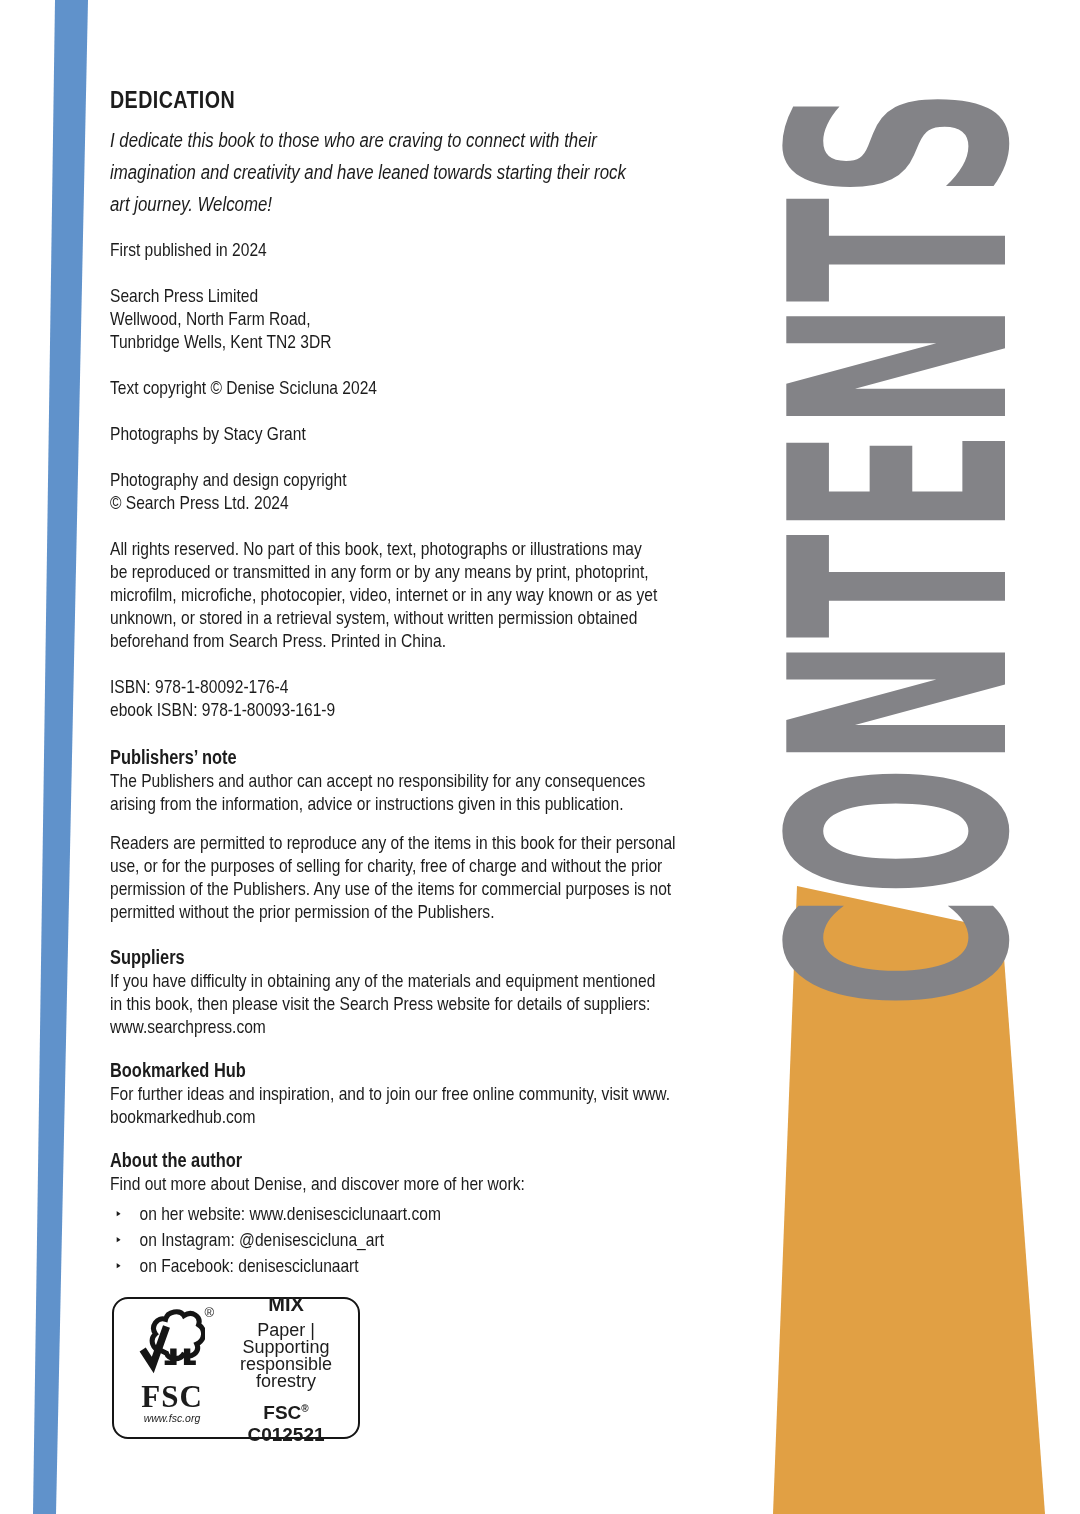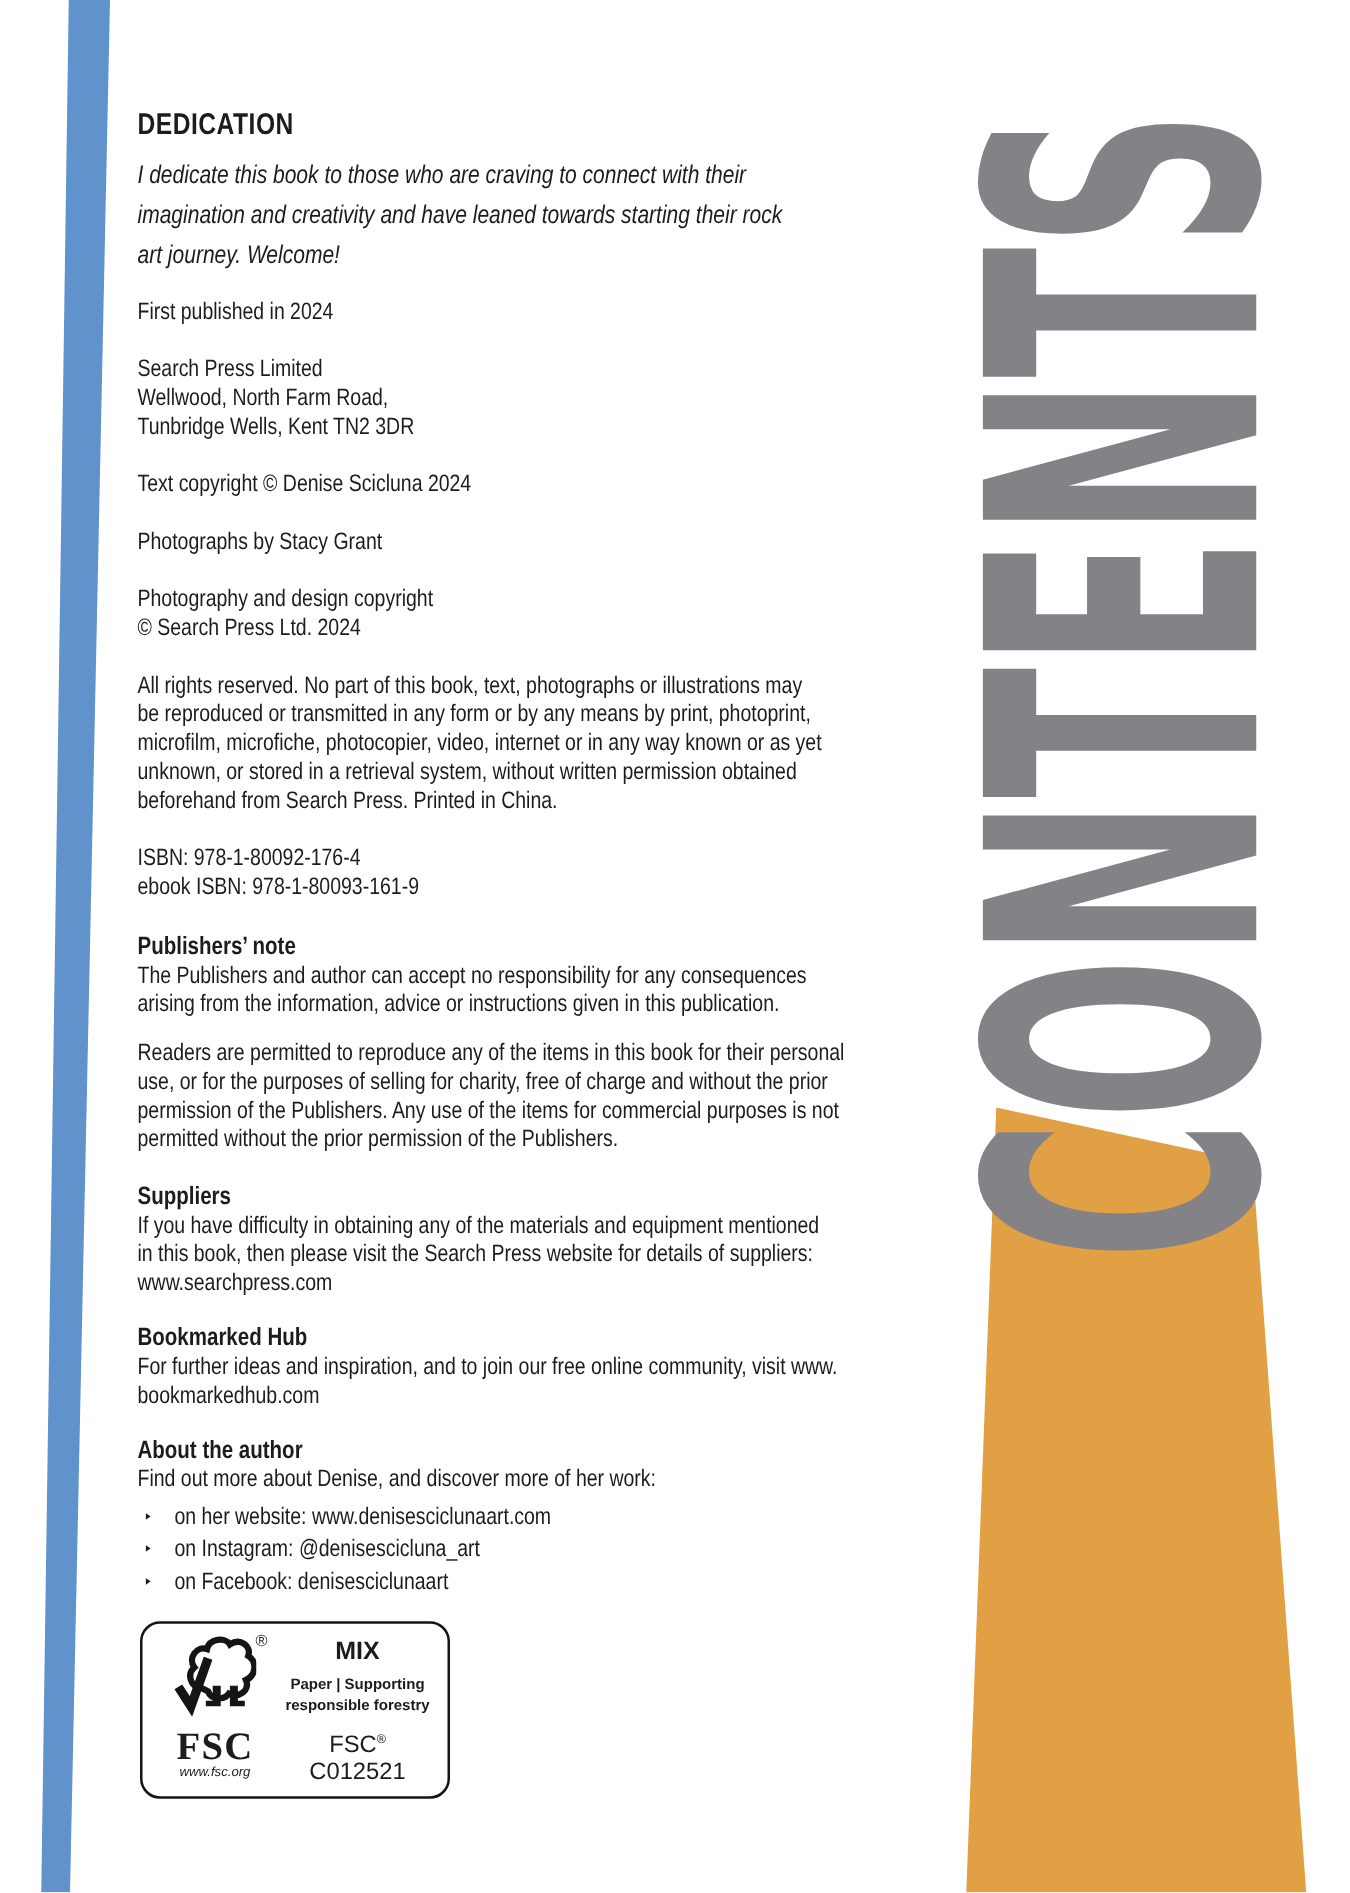--- a/index.html
+++ b/index.html
@@ -56,22 +56,22 @@
   .fsc-acronym {
     font-family:"Liberation Serif", serif; font-weight:700;
     font-size:31px; line-height:30px; letter-spacing:1px; margin-top:1px;
   }
   .fsc-url { font-size:10.5px; line-height:12px;font-style:italic; }
   .fsc-right {
     flex:1; display:flex; flex-direction:column; align-items:center;
     justify-content:center; text-align:center;
   }
   .fsc-mix { font-size:20px; font-weight:700; line-height:22px; margin-bottom:7px; }
-  .fsc-tagline { font-size:12px; font-weight:700; line-height:17px; white-space:pre-line; }
-  .fsc-license { font-size:19px; font-weight:400; line-height:21px; margin-top:8px; }
+  .fsc-tagline { font-size:18px; font-weight:400; line-height:17px; white-space:pre-line; }
+  .fsc-license { font-size:19px; font-weight:700; line-height:21px; margin-top:8px; }
   .fsc-license sup { font-size:10px; }
 </style>
 </head>
 <body>
 
 <div class="page">
 
   <svg class="bg-svg" width="1080" height="1514" viewBox="0 0 1080 1514">
     <polygon points="55,0 88,0 56,1514 33,1514" fill="#6092cb"></polygon>
     <polygon points="797,886 1002,930 1045,1514 773,1514" fill="#e1a044"></polygon>

